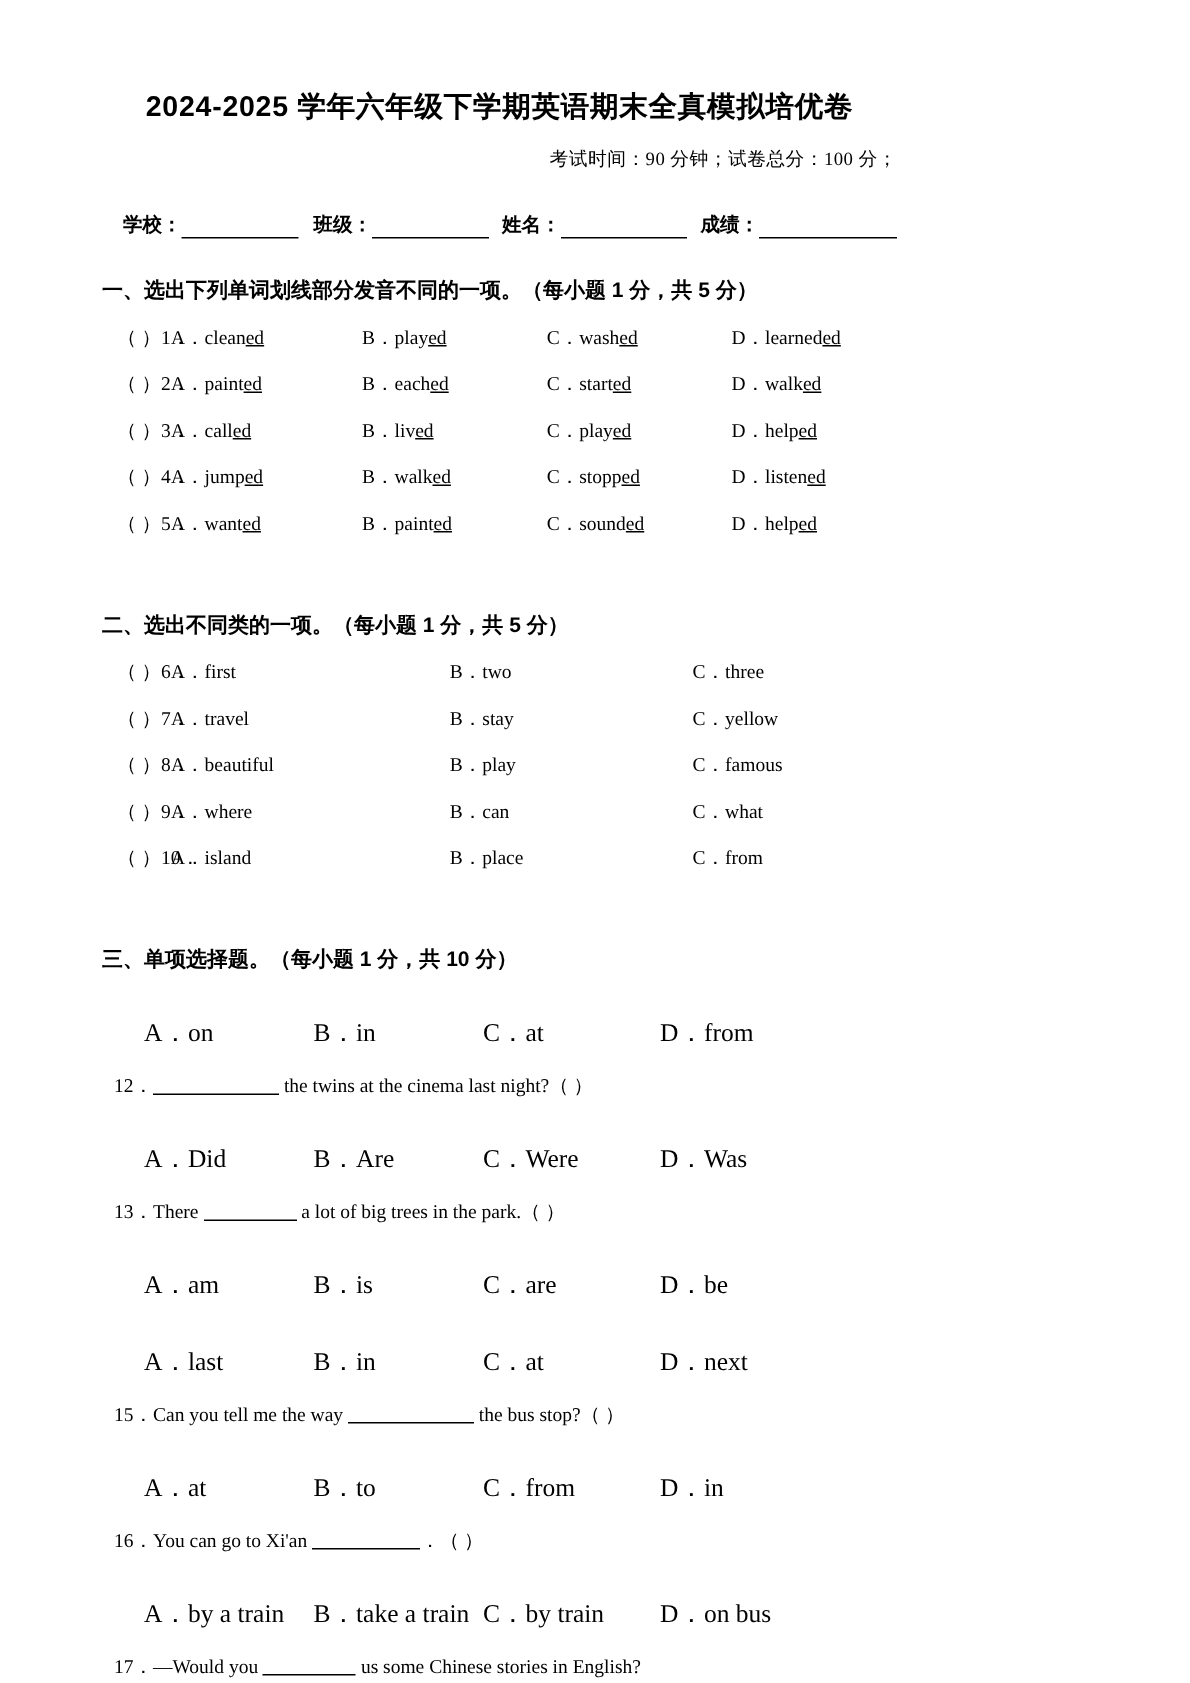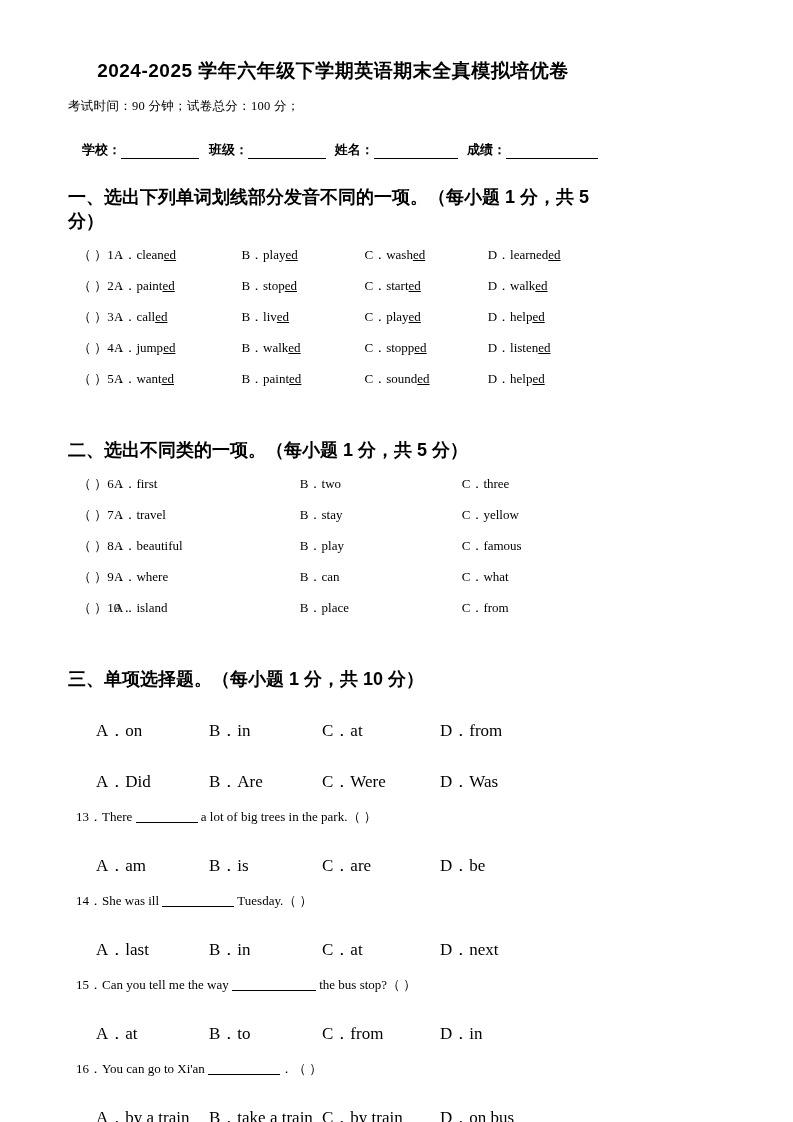--- a/index.html
+++ b/index.html
@@ -22,21 +22,21 @@
   }
   .doc-title {
     text-align: center;
     font-family: "Liberation Sans", sans-serif;
     font-weight: bold;
     font-size: 19px;
     letter-spacing: 0.5px;
     margin: 14px 0 0 0;
   }
   .doc-sub {
-    text-align: left;
+    text-align: right;
     font-size: 12.5px;
     margin: 14px 0 0 0;
     letter-spacing: 0.3px;
   }
   .info-row {
     display: flex;
     align-items: flex-end;
     margin: 26px 0 0 0;
     font-size: 13px;
     padding-left: 14px;
@@ -58,21 +58,21 @@
   .w80 { width: 78px; }
   .w84 { width: 84px; }
   .w92 { width: 92px; }
   .sp1 { width: 34px; }
   .sp2 { width: 30px; }
   .sp3 { width: 32px; }
 
   .section-head {
     font-family: "Liberation Sans", sans-serif;
     font-weight: bold;
-    font-size: 18px;
+    font-size: 14px;
     margin: 26px 0 0 0;
   }
   .section-head.tight { margin-top: 24px; }
   .gap-lg { height: 26px; }
 
   .q-row {
     display: flex;
     align-items: baseline;
     font-size: 13px;
     margin-top: 13px;
@@ -164,21 +164,21 @@
     <div class="q-row">
       <span class="paren">（    ）1．</span>
       <span class="opt-a"><span>A．clean</span><span class="u">ed</span></span>
       <span class="opt-b"><span>B．play</span><span class="u">ed</span></span>
       <span class="opt-c"><span>C．wash</span><span class="u">ed</span></span>
       <span class="opt-d"><span>D．learned</span><span class="u">ed</span></span>
     </div>
     <div class="q-row">
       <span class="paren">（    ）2．</span>
       <span class="opt-a"><span>A．paint</span><span class="u">ed</span></span>
-      <span class="opt-b"><span>B．stop</span><span class="u">ed</span></span>
+      <span class="opt-b"><span>B．each</span><span class="u">ed</span></span>
       <span class="opt-c"><span>C．start</span><span class="u">ed</span></span>
       <span class="opt-d"><span>D．walk</span><span class="u">ed</span></span>
     </div>
     <div class="q-row">
       <span class="paren">（    ）3．</span>
       <span class="opt-a"><span>A．call</span><span class="u">ed</span></span>
       <span class="opt-b"><span>B．liv</span><span class="u">ed</span></span>
       <span class="opt-c"><span>C．play</span><span class="u">ed</span></span>
       <span class="opt-d"><span>D．help</span><span class="u">ed</span></span>
     </div>
@@ -239,40 +239,40 @@
   <div class="section-head tight">三、单项选择题。（每小题 1 分，共 10 分）</div>
   <div>
 
     <div class="q3-opts">
       <span class="o">A．on</span>
       <span class="o">B．in</span>
       <span class="o wide">C．at</span>
       <span class="o">D．from</span>
     </div>
 
+    <div class="q3-stem">
+      <span>12．</span><span class="fill f80"></span><span> the twins at the cinema last night?（      ）</span>
+    </div>
     <div class="q3-opts">
       <span class="o">A．Did</span>
       <span class="o">B．Are</span>
       <span class="o wide">C．Were</span>
       <span class="o">D．Was</span>
     </div>
 
     <div class="q3-stem">
       <span>13．There </span><span class="fill f60"></span><span> a lot of big trees in the park.（    ）</span>
     </div>
     <div class="q3-opts">
       <span class="o">A．am</span>
       <span class="o">B．is</span>
       <span class="o wide">C．are</span>
       <span class="o">D．be</span>
     </div>
 
-    <div class="q3-stem">
-      <span>14．She was ill </span><span class="fill f70"></span><span> Tuesday.（      ）</span>
-    </div>
     <div class="q3-opts">
       <span class="o">A．last</span>
       <span class="o">B．in</span>
       <span class="o wide">C．at</span>
       <span class="o">D．next</span>
     </div>
 
     <div class="q3-stem">
       <span>15．Can you tell me the way </span><span class="fill f80"></span><span> the bus stop?（      ）</span>
     </div>
@@ -286,15 +286,18 @@
     <div class="q3-stem">
       <span>16．You can go to Xi'an </span><span class="fill f70"></span><span>．（      ）</span>
     </div>
     <div class="q3-opts">
       <span class="o">A．by a train</span>
       <span class="o">B．take a train</span>
       <span class="o wide">C．by train</span>
       <span class="o">D．on bus</span>
     </div>
 
+    <div class="q3-stem">
+      <span>17．—Would you </span><span class="fill f60"></span><span> us some Chinese stories in English?</span>
+    </div>
   </div>
 
 </div>
 
 </body></html>

